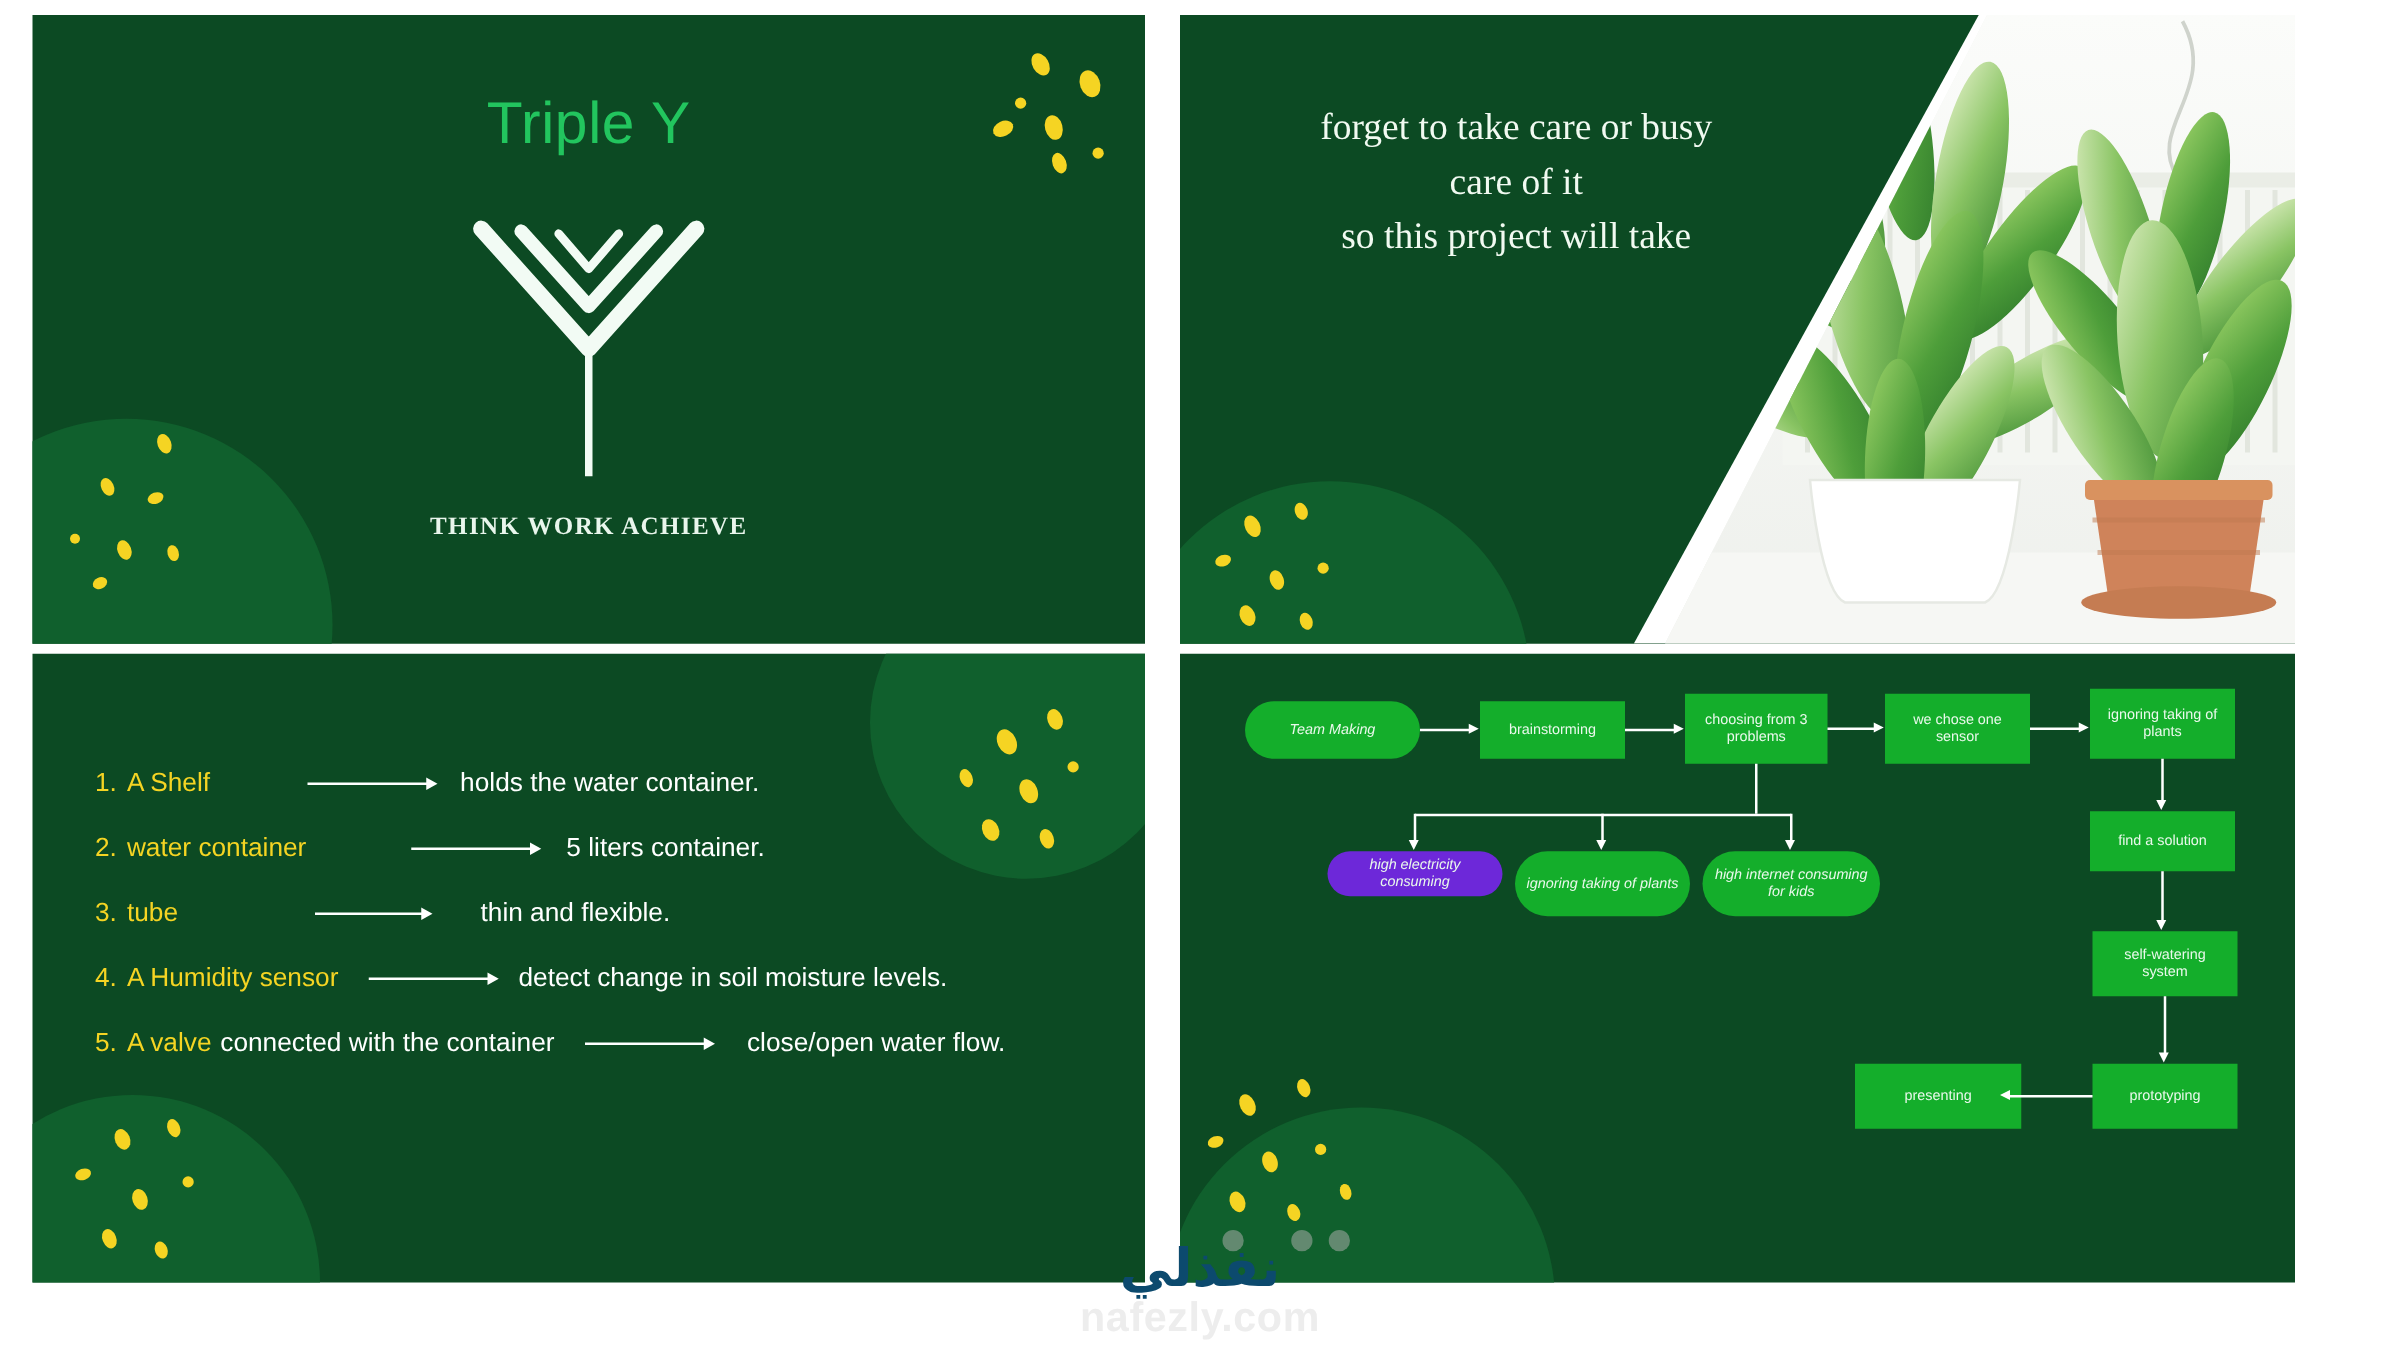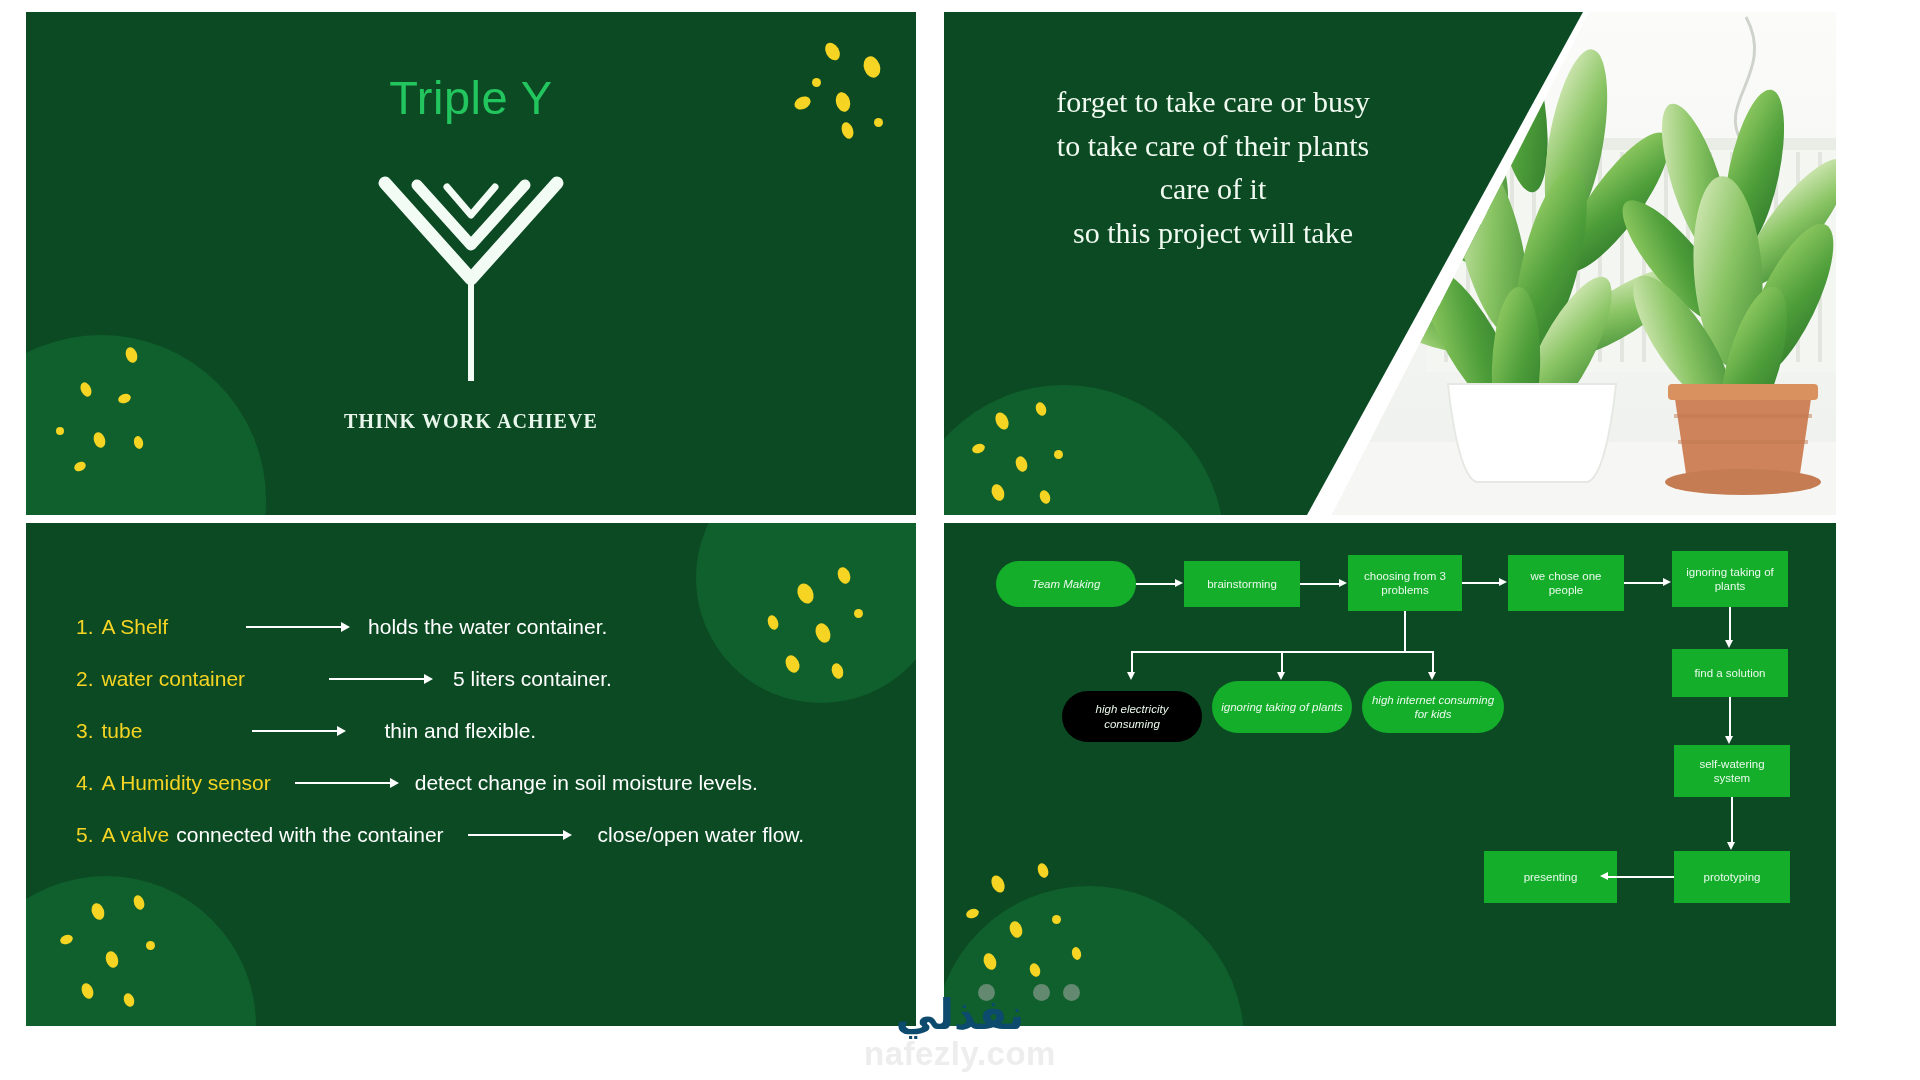--- a/index.html
+++ b/index.html
@@ -276,21 +276,20 @@
         <path d="M398 380 L 536 380 L 524 462 L 410 462 Z" fill="#cf835a"></path>
         <rect x="392" y="372" width="150" height="16" rx="4" fill="#d9925f"></rect>
         <ellipse cx="467" cy="470" rx="78" ry="13" fill="#c57c52"></ellipse>
         <rect x="398" y="402" width="138" height="4" fill="#c07a4f" opacity=".5"></rect>
         <rect x="402" y="428" width="130" height="4" fill="#c07a4f" opacity=".5"></rect>
       </svg>
     </div>
 
     <div id="s2-text">
         <div>forget to take care or busy</div>
-        <div>to take care of their plants</div>
         <div>care of it</div>
         <div>so this project will take</div>
       </div>
   </div>
 
   <div class="slide" id="slide3">
     <div class="deco-circle" id="s3-c1"></div>
     <div class="deco-circle" id="s3-c2"></div>
     <div id="s3-dots-tr">
         <div class="dot" style="left: 772px; top: 60px; width: 15px; height: 21px; transform: rotate(-25deg);"></div>
@@ -369,23 +368,23 @@
         <div class="dot" style="left: 66px; top: 398px; width: 12px; height: 17px; transform: rotate(-18deg);"></div>
         <div class="dot" style="left: 108px; top: 392px; width: 9px; height: 9px;"></div>
         <div class="dot" style="left: 40px; top: 430px; width: 12px; height: 17px; transform: rotate(-22deg);"></div>
         <div class="dot" style="left: 86px; top: 440px; width: 10px; height: 14px; transform: rotate(-20deg);"></div>
         <div class="dot" style="left: 128px; top: 424px; width: 9px; height: 13px; transform: rotate(-15deg);"></div>
       </div>
     <div id="s4-flow">
         <div class="node pill" style="left: 52px; top: 38px; width: 140px; height: 46px; background: rgb(20, 174, 43);">Team Making</div>
         <div class="node" style="left: 240px; top: 38px; width: 116px; height: 46px; background: rgb(20, 174, 43);">brainstorming</div>
         <div class="node" style="left: 404px; top: 32px; width: 114px; height: 56px; background: rgb(20, 174, 43);">choosing from 3 problems</div>
-        <div class="node" style="left: 564px; top: 32px; width: 116px; height: 56px; background: rgb(20, 174, 43);">we chose  one people</div>
+        <div class="node" style="left: 564px; top: 32px; width: 116px; height: 56px; background: rgb(20, 174, 43);">we chose  one sensor</div>
         <div class="node" style="left: 728px; top: 28px; width: 116px; height: 56px; background: rgb(20, 174, 43);">ignoring taking of plants</div>
-        <div class="node pill" style="left: 118px; top: 168px; width: 140px; height: 51px; background: #000000;">high electricity consuming</div>
+        <div class="node pill" style="left: 118px; top: 158px; width: 140px; height: 36px; background: #6d28d9;">high electricity consuming</div>
         <div class="node pill" style="left: 268px; top: 158px; width: 140px; height: 52px; background: rgb(20, 174, 43);">ignoring  taking  of plants</div>
         <div class="node pill" style="left: 418px; top: 158px; width: 142px; height: 52px; background: rgb(20, 174, 43);">high internet consuming for kids</div>
         <div class="node" style="left: 728px; top: 126px; width: 116px; height: 48px; background: rgb(20, 174, 43);">find a solution</div>
         <div class="node" style="left: 730px; top: 222px; width: 116px; height: 52px; background: rgb(20, 174, 43);">self-watering system</div>
         <div class="node" style="left: 730px; top: 328px; width: 116px; height: 52px; background: rgb(20, 174, 43);">prototyping</div>
         <div class="node" style="left: 540px; top: 328px; width: 133px; height: 52px; background: rgb(20, 174, 43);">presenting</div>
         <div class="conn h" style="left: 192px; top: 60px; width: 40px;"></div>
         <div class="arrowhead right" style="left: 231px; top: 56px;"></div>
         <div class="conn h" style="left: 356px; top: 60px; width: 40px;"></div>
         <div class="arrowhead right" style="left: 395px; top: 56px;"></div>

